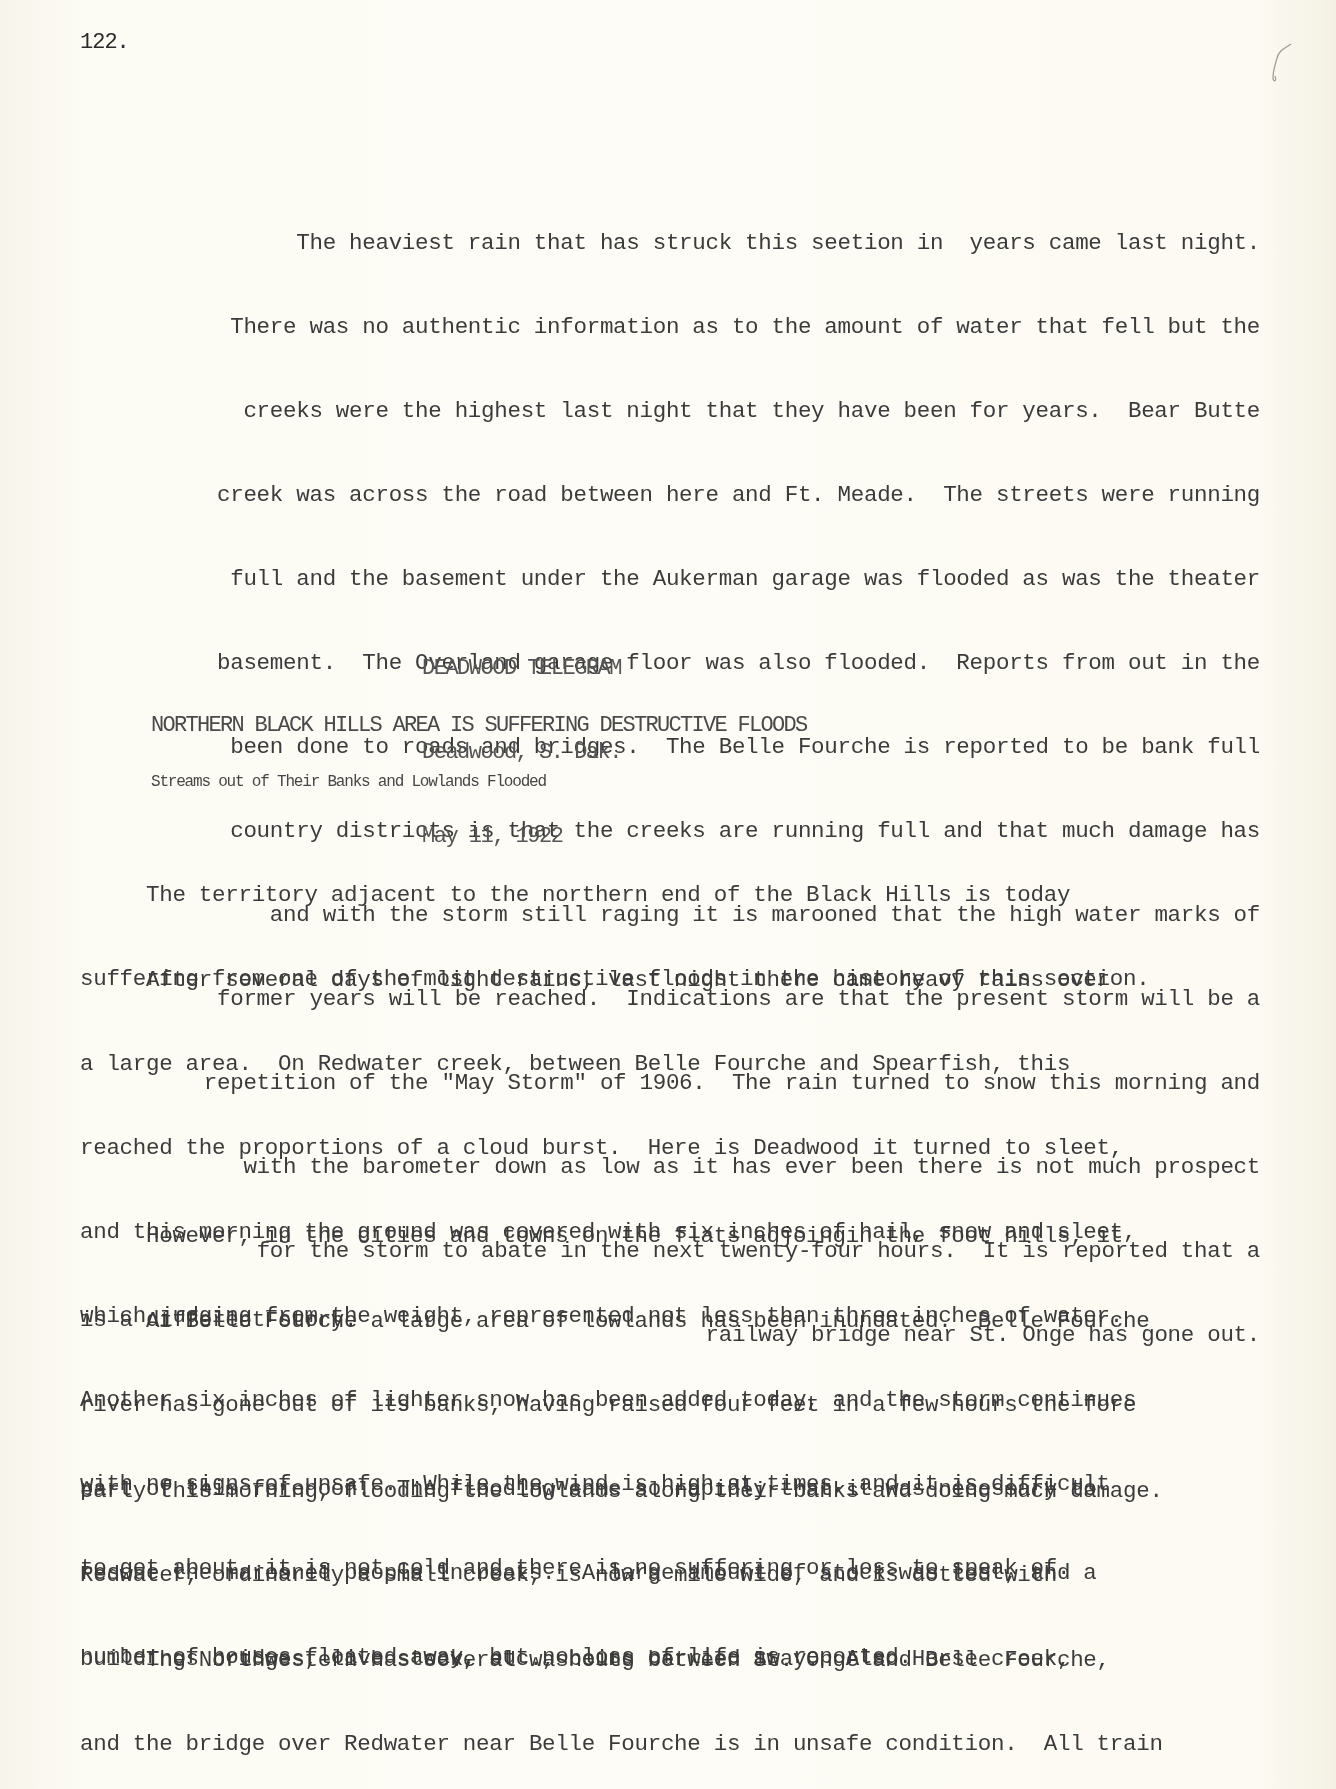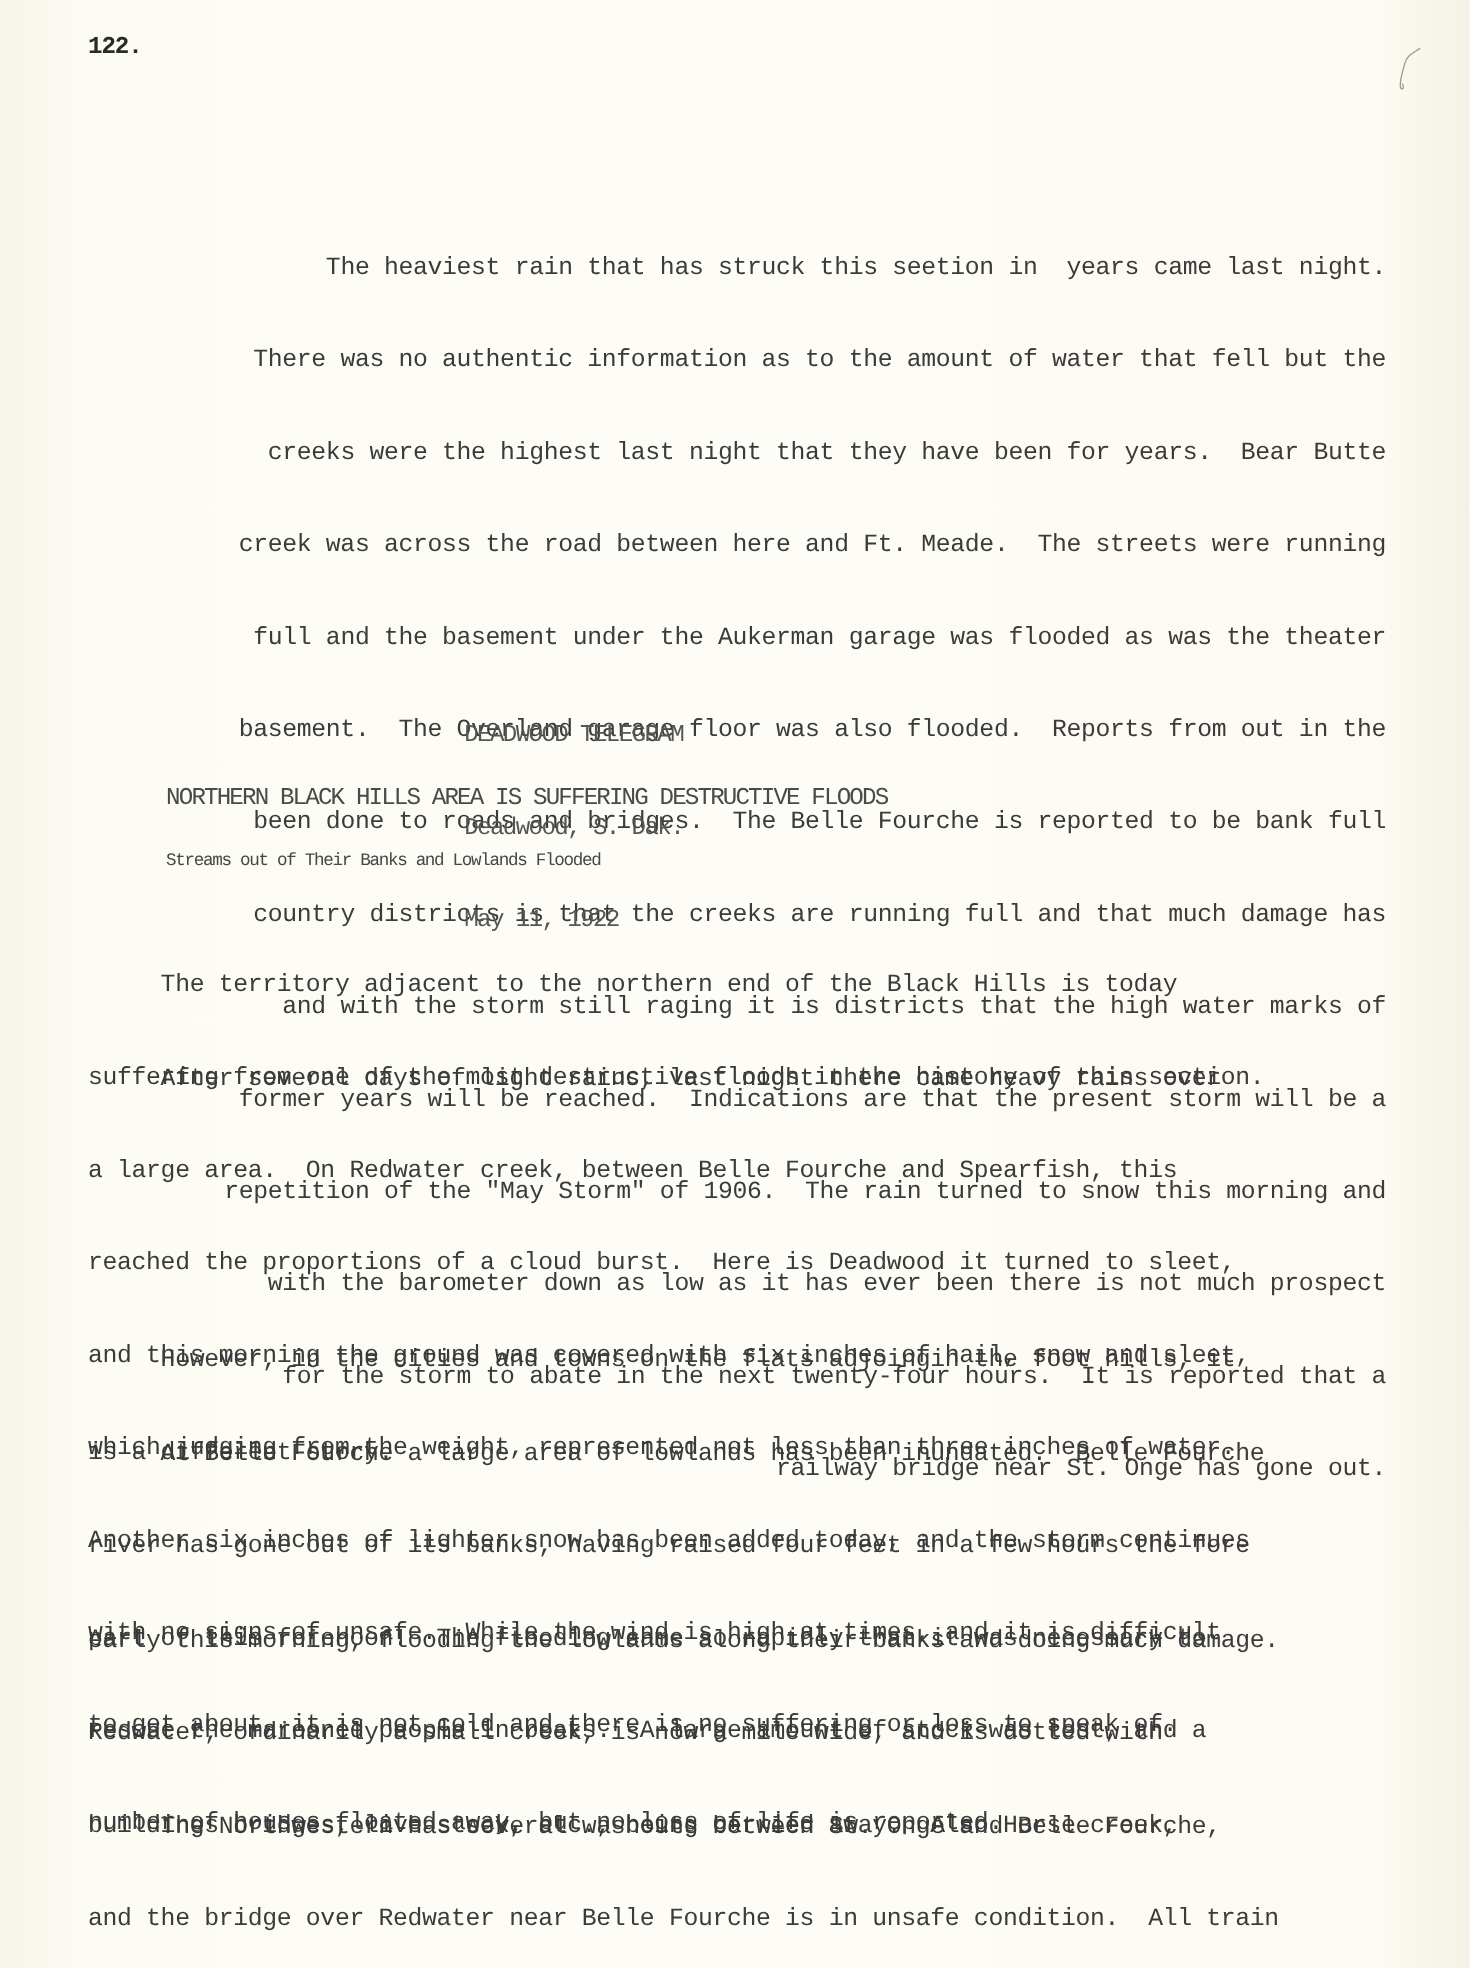--- a/index.html
+++ b/index.html
@@ -19,21 +19,21 @@
       width: 1336px; height: 1789px;
       background: linear-gradient(90deg, #f7f4ea 0%, #fcfbf4 6%, #fdfcf6 50%, #fcfaf2 94%, #f4f1e4 100%);
       font-family: "Liberation Mono", "DejaVu Sans Mono", monospace;
       color: #3a3a3a;
     }
     .page-number {
       position: absolute;
       left: 80px;
       top: 30px;
       font-size: 22px;
-      font-weight: bold;
+      font-weight: normal;
       color: #2a2a2a;
       letter-spacing: -1px;
     }
     .corner-mark {
       position: absolute;
       left: 1265px;
       top: 40px;
       width: 30px;
       height: 50px;
     }
@@ -90,21 +90,21 @@
 
   <div class="para" style="top:173px;text-align:right;">
     <span class="line">     The heaviest rain that has struck this seetion in  years came last night.</span>
     <span class="line">There was no authentic information as to the amount of water that fell but the</span>
     <span class="line">creeks were the highest last night that they have been for years.  Bear Butte</span>
     <span class="line">creek was across the road between here and Ft. Meade.  The streets were running</span>
     <span class="line">full and the basement under the Aukerman garage was flooded as was the theater</span>
     <span class="line">basement.  The Overland garage floor was also flooded.  Reports from out in the</span>
     <span class="line">been done to roads and bridges.  The Belle Fourche is reported to be bank full</span>
     <span class="line">country districts is that the creeks are running full and that much damage has</span>
-    <span class="line">and with the storm still raging it is districts that the high water marks of</span>
+    <span class="line">and with the storm still raging it is marooned that the high water marks of</span>
     <span class="line">former years will be reached.  Indications are that the present storm will be a</span>
     <span class="line">repetition of the "May Storm" of 1906.  The rain turned to snow this morning and</span>
     <span class="line">with the barometer down as low as it has ever been there is not much prospect</span>
     <span class="line">for the storm to abate in the next twenty-four hours.  It is reported that a</span>
     <span class="line">railway bridge near St. Onge has gone out.</span>
   </div>
 
   <div class="dateline" style="top:599px;">
     <span class="line">DEADWOOD TELEGRAM</span>
     <span class="line">Deadwood, S. Dak.</span>

